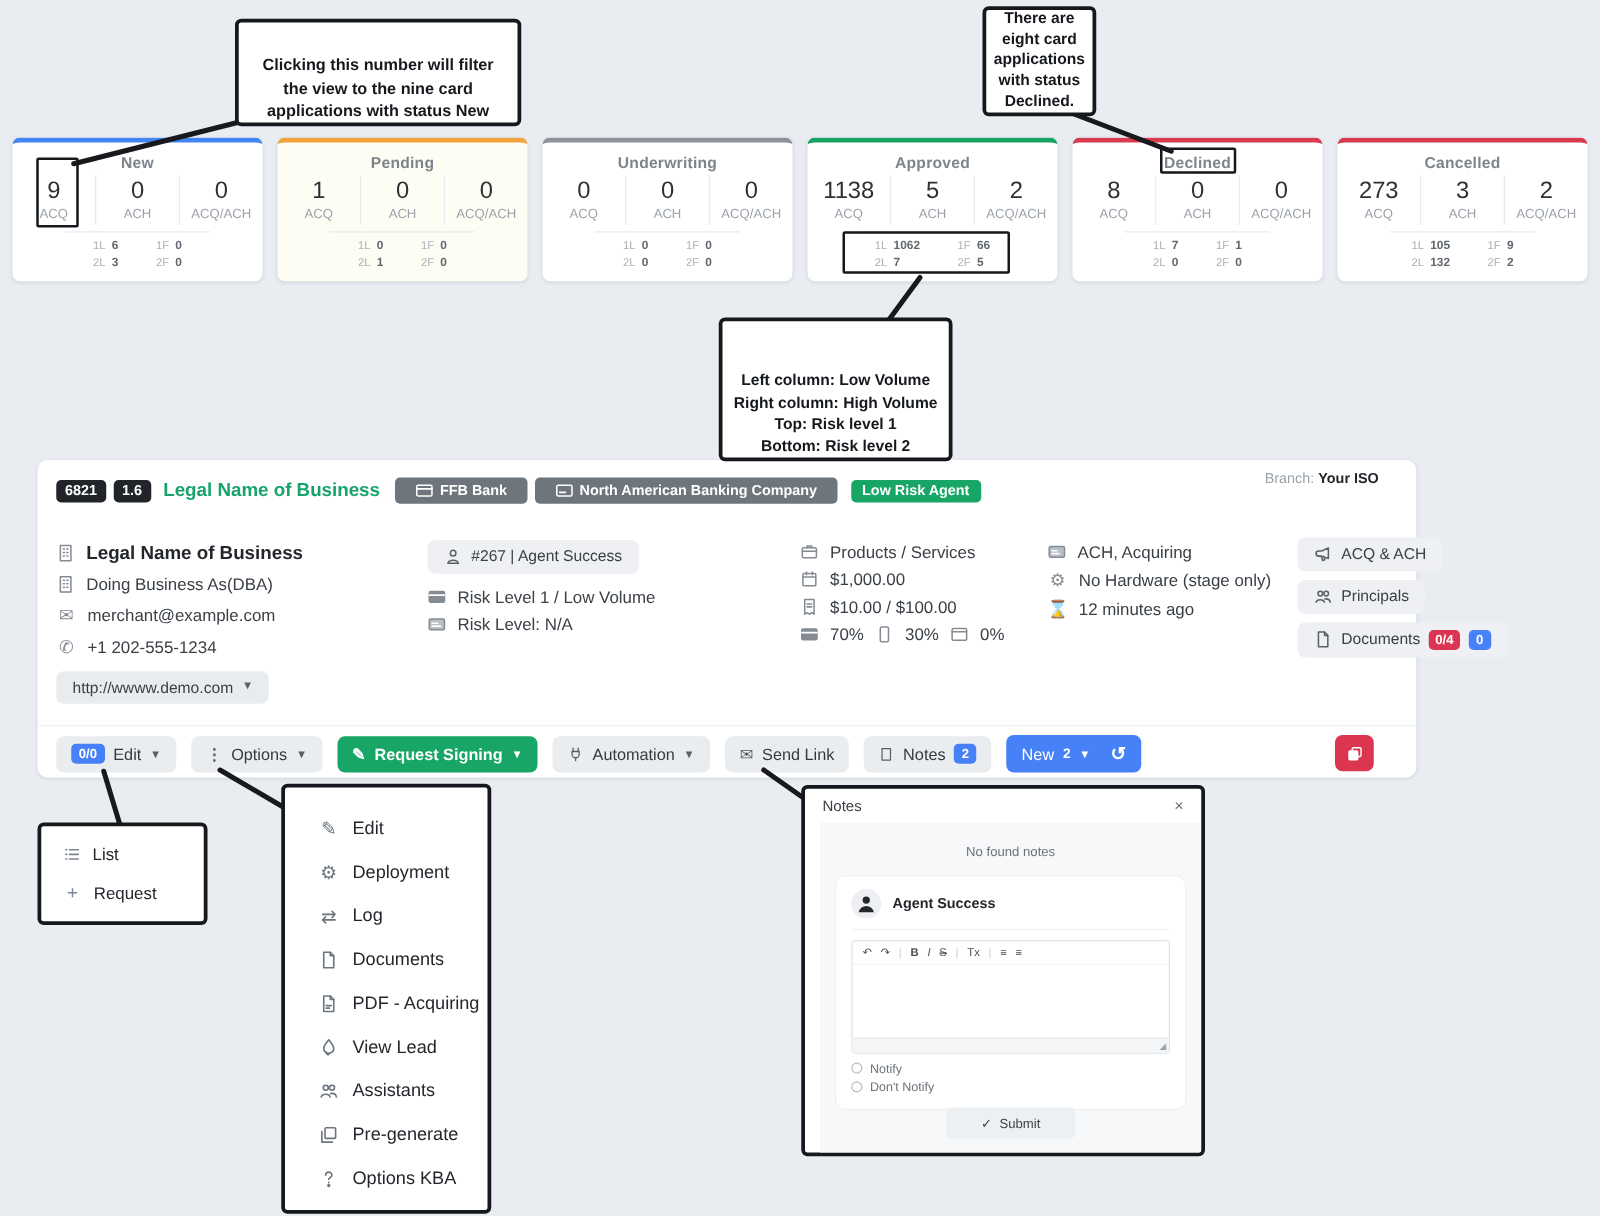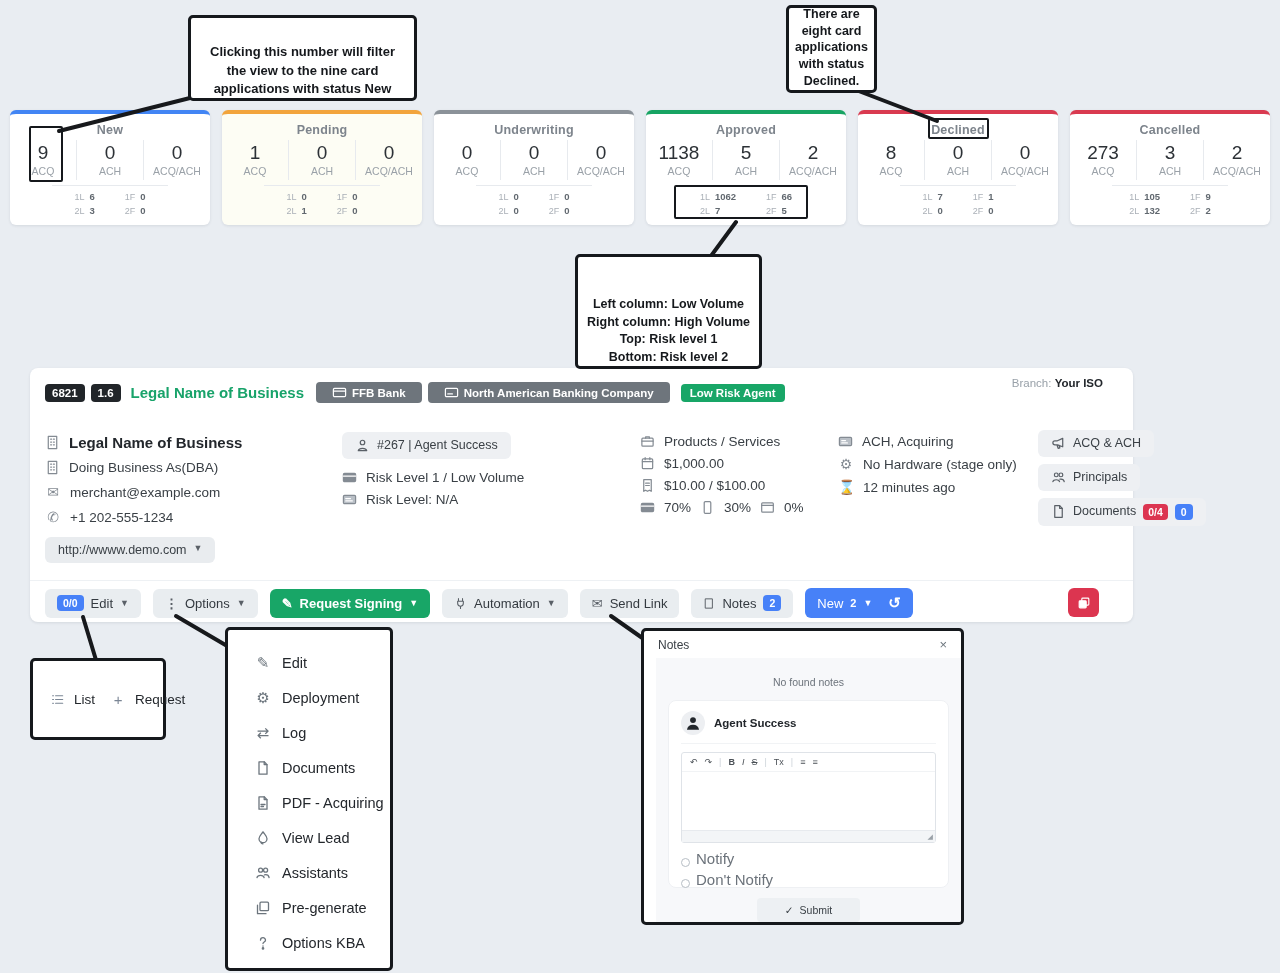--- a/index.html
+++ b/index.html
@@ -82,21 +82,21 @@
   .btn-green { background:#18a667; color:#fff; font-weight:600; }
   .btn-green .bic, .btn-green .caret { color:#fff; }
   .blue-group { height:30px; display:inline-flex; align-items:center; gap:16px; background:#4781f8;
                 color:#fff; border-radius:6px; padding:0 12px; cursor:pointer; }
   .blue-group .caret { color:#fff; }
   .dup-btn { position:absolute; right:34px; top:220px; width:31px; height:29px; background:#dc3550;
              border-radius:6px; display:flex; align-items:center; justify-content:center; cursor:pointer; }
 
   
   .menu-forms { left:30px; top:658px; width:136px; height:82px; padding:15px 17px;
-                display:flex; flex-direction:row; gap:15px; }
+                display:flex; flex-direction:column; gap:15px; }
   .mf-item { display:flex; align-items:center; gap:9px; font-size:13.5px; color:#23272c; cursor:pointer; font-weight:500; }
   .mf-item .ic svg { stroke:#7a8594; }
 
   
   .menu-options { left:225px; top:627px; width:168px; height:344px; padding:15px 0 0 27px; }
   .mo-item { display:flex; align-items:center; gap:11px; font-size:14.5px; color:#23272c;
              height:35px; cursor:pointer; font-weight:500; }
   .mo-item .ic { width:16px; height:16px; }
   .mo-item .ic svg { stroke:#6c757d; }
   .mo-item .gchar { color:#6c757d; font-size:15px; }
@@ -118,21 +118,21 @@
   .avatar svg { width:18px; height:18px; fill:#23272c; }
   .np-editor { margin-top:8px; border:1px solid #dfe3e8; border-radius:3px; background:#fff; }
   .np-ed-toolbar { height:19px; display:flex; align-items:center; gap:7px; padding:0 8px; font-size:9px; color:#4a5056;
                    border-bottom:1px solid #f1f3f5; }
   .np-ed-toolbar .sep { color:#ccd2d8; }
   .np-ed-toolbar span { cursor:pointer; }
   .np-ed-area { height:58px; cursor:text; }
   .np-ed-foot { height:12px; background:#f3f5f7; border-top:1px solid #e7eaee; position:relative; }
   .np-resize { position:absolute; right:2px; bottom:1px; font-size:7px; color:#9aa1a8; }
   .np-radios { margin-top:7px; display:flex; flex-direction:column; gap:4px; }
-  .np-radio { display:flex; align-items:flex-end; gap:6px; font-size:15px; color:#6c737b; cursor:pointer; }
+  .np-radio { display:flex; align-items:flex-start; gap:6px; font-size:10px; color:#6c737b; cursor:pointer; }
   .rcirc { width:9px; height:9px; border:1px solid #b7bec5; border-radius:50%; background:#fff; }
   .np-submit-row { display:flex; justify-content:center; margin-top:10px; }
   .np-submit { background:#edf0f3; border-radius:4px; padding:6px 28px; font-size:10.5px; color:#3a4046;
                display:inline-flex; gap:6px; align-items:center; cursor:pointer; }
 </style>
 </head>
 <body>
 
 <div class="page">
 

